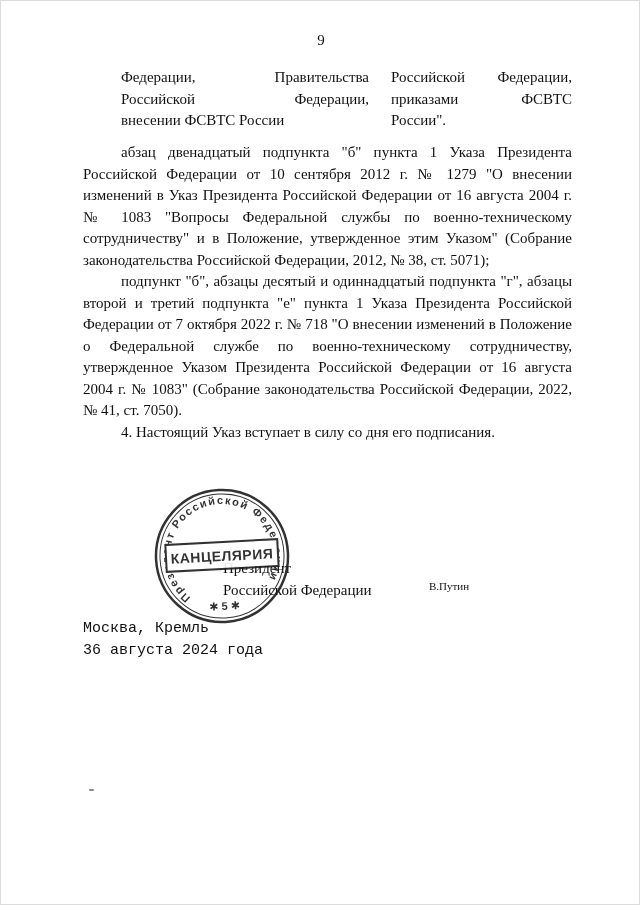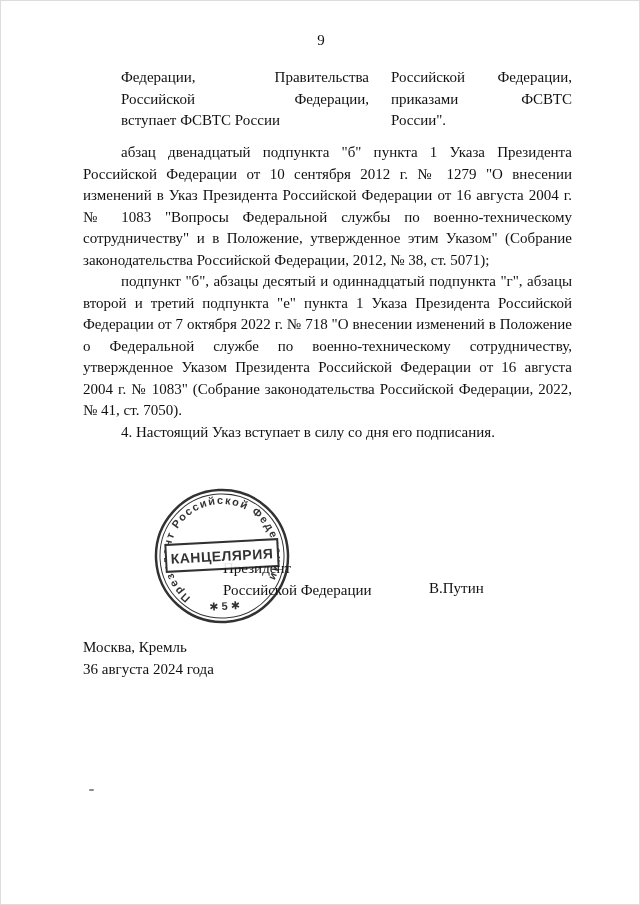--- a/index.html
+++ b/index.html
@@ -25,24 +25,24 @@
   .jline { text-align:justify; text-align-last:justify; }
   .body-text {
     position:absolute; top:141px; left:82px; width:489px;
     font-size:15px; line-height:21.5px;
   }
   .body-text p { text-align:justify; text-indent:38px; }
   .sig-title {
     position:absolute; left:222px; top:557px; width:180px;
     text-align:left; font-size:15px; line-height:21.5px; z-index:1;
   }
-  .sig-name { position:absolute; left:428px; top:579px; font-size:15px; z-index:1; }
+  .sig-name { position:absolute; left:428px; top:579px; font-size:11px; z-index:1; }
   .footer {
-    position:absolute; left:82px; top:636px;
-    font-size:15px; line-height:21.5px;
+    position:absolute; left:82px; top:617px;
+    font-size:15px; line-height:21.5px;font-family:Liberation Mono, monospace;
   }
   .stamp {
     position:absolute; left:151px; top:485px; width:140px; height:140px;
     z-index:2; opacity:0.9; transform:rotate(-3deg);
   }
   .stamp svg { display:block; }
   .ring-outer { fill:none; stroke:#1c1c1c; stroke-width:2.5; }
   .ring-inner { fill:none; stroke:#1c1c1c; stroke-width:1; }
   .ring-text  {
     font-family:"Liberation Sans","DejaVu Sans",sans-serif;
@@ -67,21 +67,21 @@
 <body>
 
 <div class="page">
 
   <div class="page-number">9</div>
 
   <div class="cont-table">
     <div class="cont-col cont-left">
       <div class="jline">Федерации, Правительства</div>
       <div class="jline">Российской Федерации,</div>
-      <div>вступает ФСВТС России</div>
+      <div>внесении ФСВТС России</div>
     </div>
     <div class="cont-col cont-right">
       <div class="jline">Российской Федерации,</div>
       <div class="jline">приказами ФСВТС</div>
       <div>России".</div>
     </div>
   </div>
 
   <div class="body-text">
     <p>абзац двенадцатый подпункта "б" пункта 1 Указа Президента Российской Федерации от 10 сентября 2012 г. № 1279 "О внесении изменений в Указ Президента Российской Федерации от 16 августа 2004 г. № 1083 "Вопросы Федеральной службы по военно-техническому сотрудничеству" и в Положение, утвержденное этим Указом" (Собрание законодательства Российской Федерации, 2012, № 38, ст. 5071);</p>

